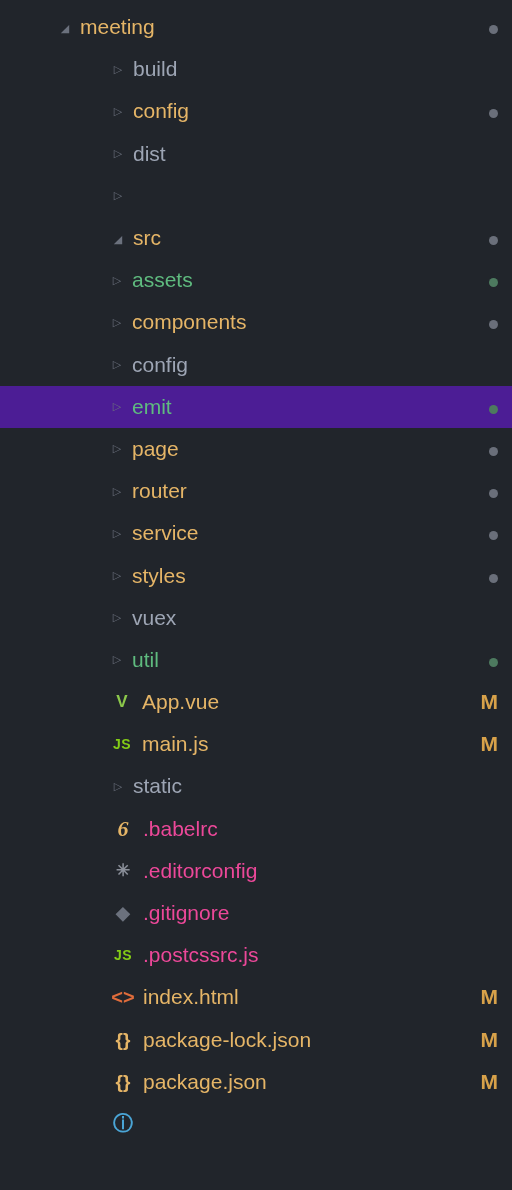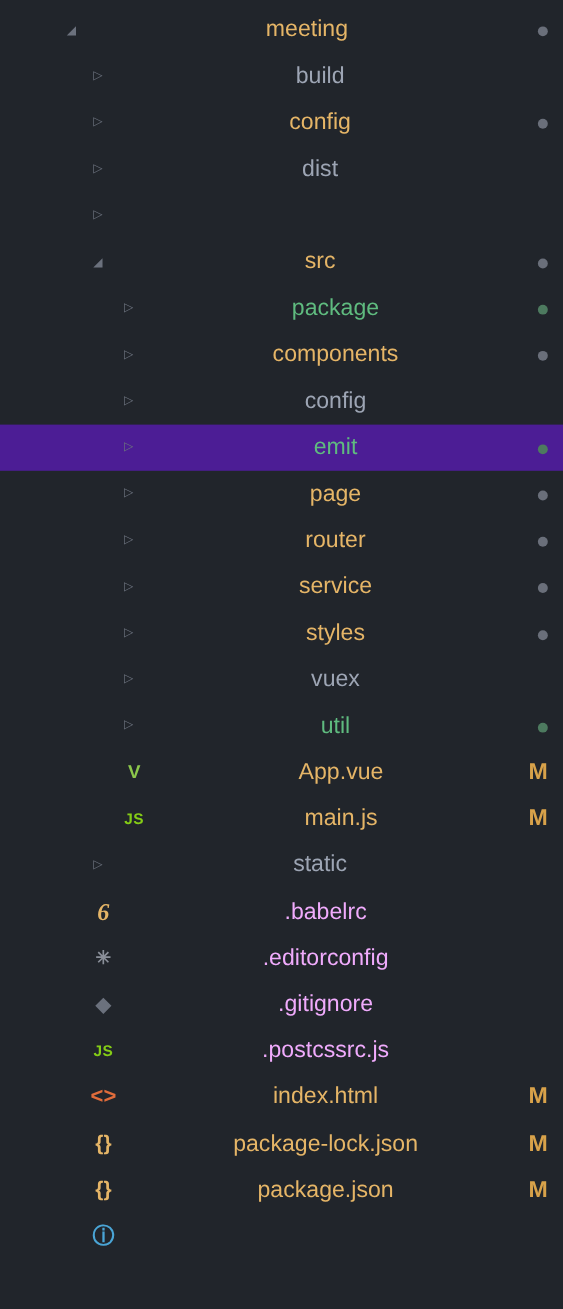--- a/index.html
+++ b/index.html
@@ -35,40 +35,40 @@
   .arrow.open::before { content: "◢"; font-size: 11px; transform: translateY(1px); }
   .arrow.closed::before { content: "▷"; font-size: 11px; }
   .icon {
     width: 24px;
     display: inline-flex;
     justify-content: center;
     margin-right: 8px;
     font-weight: bold;
     font-size: 17px;
   }
-  .label { flex: 1; white-space: nowrap; overflow: hidden; text-overflow: ellipsis; text-align: center; }
+  .label { flex: 1; white-space: nowrap; overflow: hidden; text-overflow: ellipsis; }
   .status {
     width: 20px;
     text-align: right;
     font-weight: 600;
   }
   .dot {
     width: 9px; height: 9px;
     border-radius: 50%;
     display: inline-block;
   }
   
   .d0 { padding-left: 58px; }
-  .d1 { padding-left: 82px; }
+  .d1 { padding-left: 111px; }
   .d2 { padding-left: 110px; }
   
   .c-orange { color: #e5b567; }
   .c-gray   { color: #9da5b4; }
   .c-green  { color: #5fbb7f; }
-  .c-white  { color: #f0abfc; }
+  .c-white  { color: #ec4899; }
   .dot-gray   { background: #6a6f7a; }
   .dot-green  { background: #4d7a5f; }
   .st-orange { color: #d8a24a; }
   
   .ic-vue   { color: #8cc84b; }
   .ic-js    { color: #84cc16; font-size: 14px; letter-spacing: 0.5px; }
   .ic-babel { color: #e5b567; font-style: italic; font-family: Georgia, serif; font-size: 22px; }
   .ic-gear  { color: #8a8f99; }
   .ic-git   { color: #6b717d; font-size: 18px; }
   .ic-html  { color: #e06c3b; font-size: 20px; }
@@ -103,21 +103,21 @@
       <span class="arrow closed"></span>
       <span class="status"></span>
     </div>
     <div class="row d1">
       <span class="arrow open"></span>
       <span class="label c-orange">src</span>
       <span class="status"><span class="dot dot-gray"></span></span>
     </div>
     <div class="row d2">
       <span class="arrow closed"></span>
-      <span class="label c-green">package</span>
+      <span class="label c-green">assets</span>
       <span class="status"><span class="dot dot-green"></span></span>
     </div>
     <div class="row d2">
       <span class="arrow closed"></span>
       <span class="label c-orange">components</span>
       <span class="status"><span class="dot dot-gray"></span></span>
     </div>
     <div class="row d2">
       <span class="arrow closed"></span>
       <span class="label c-gray">config</span>

